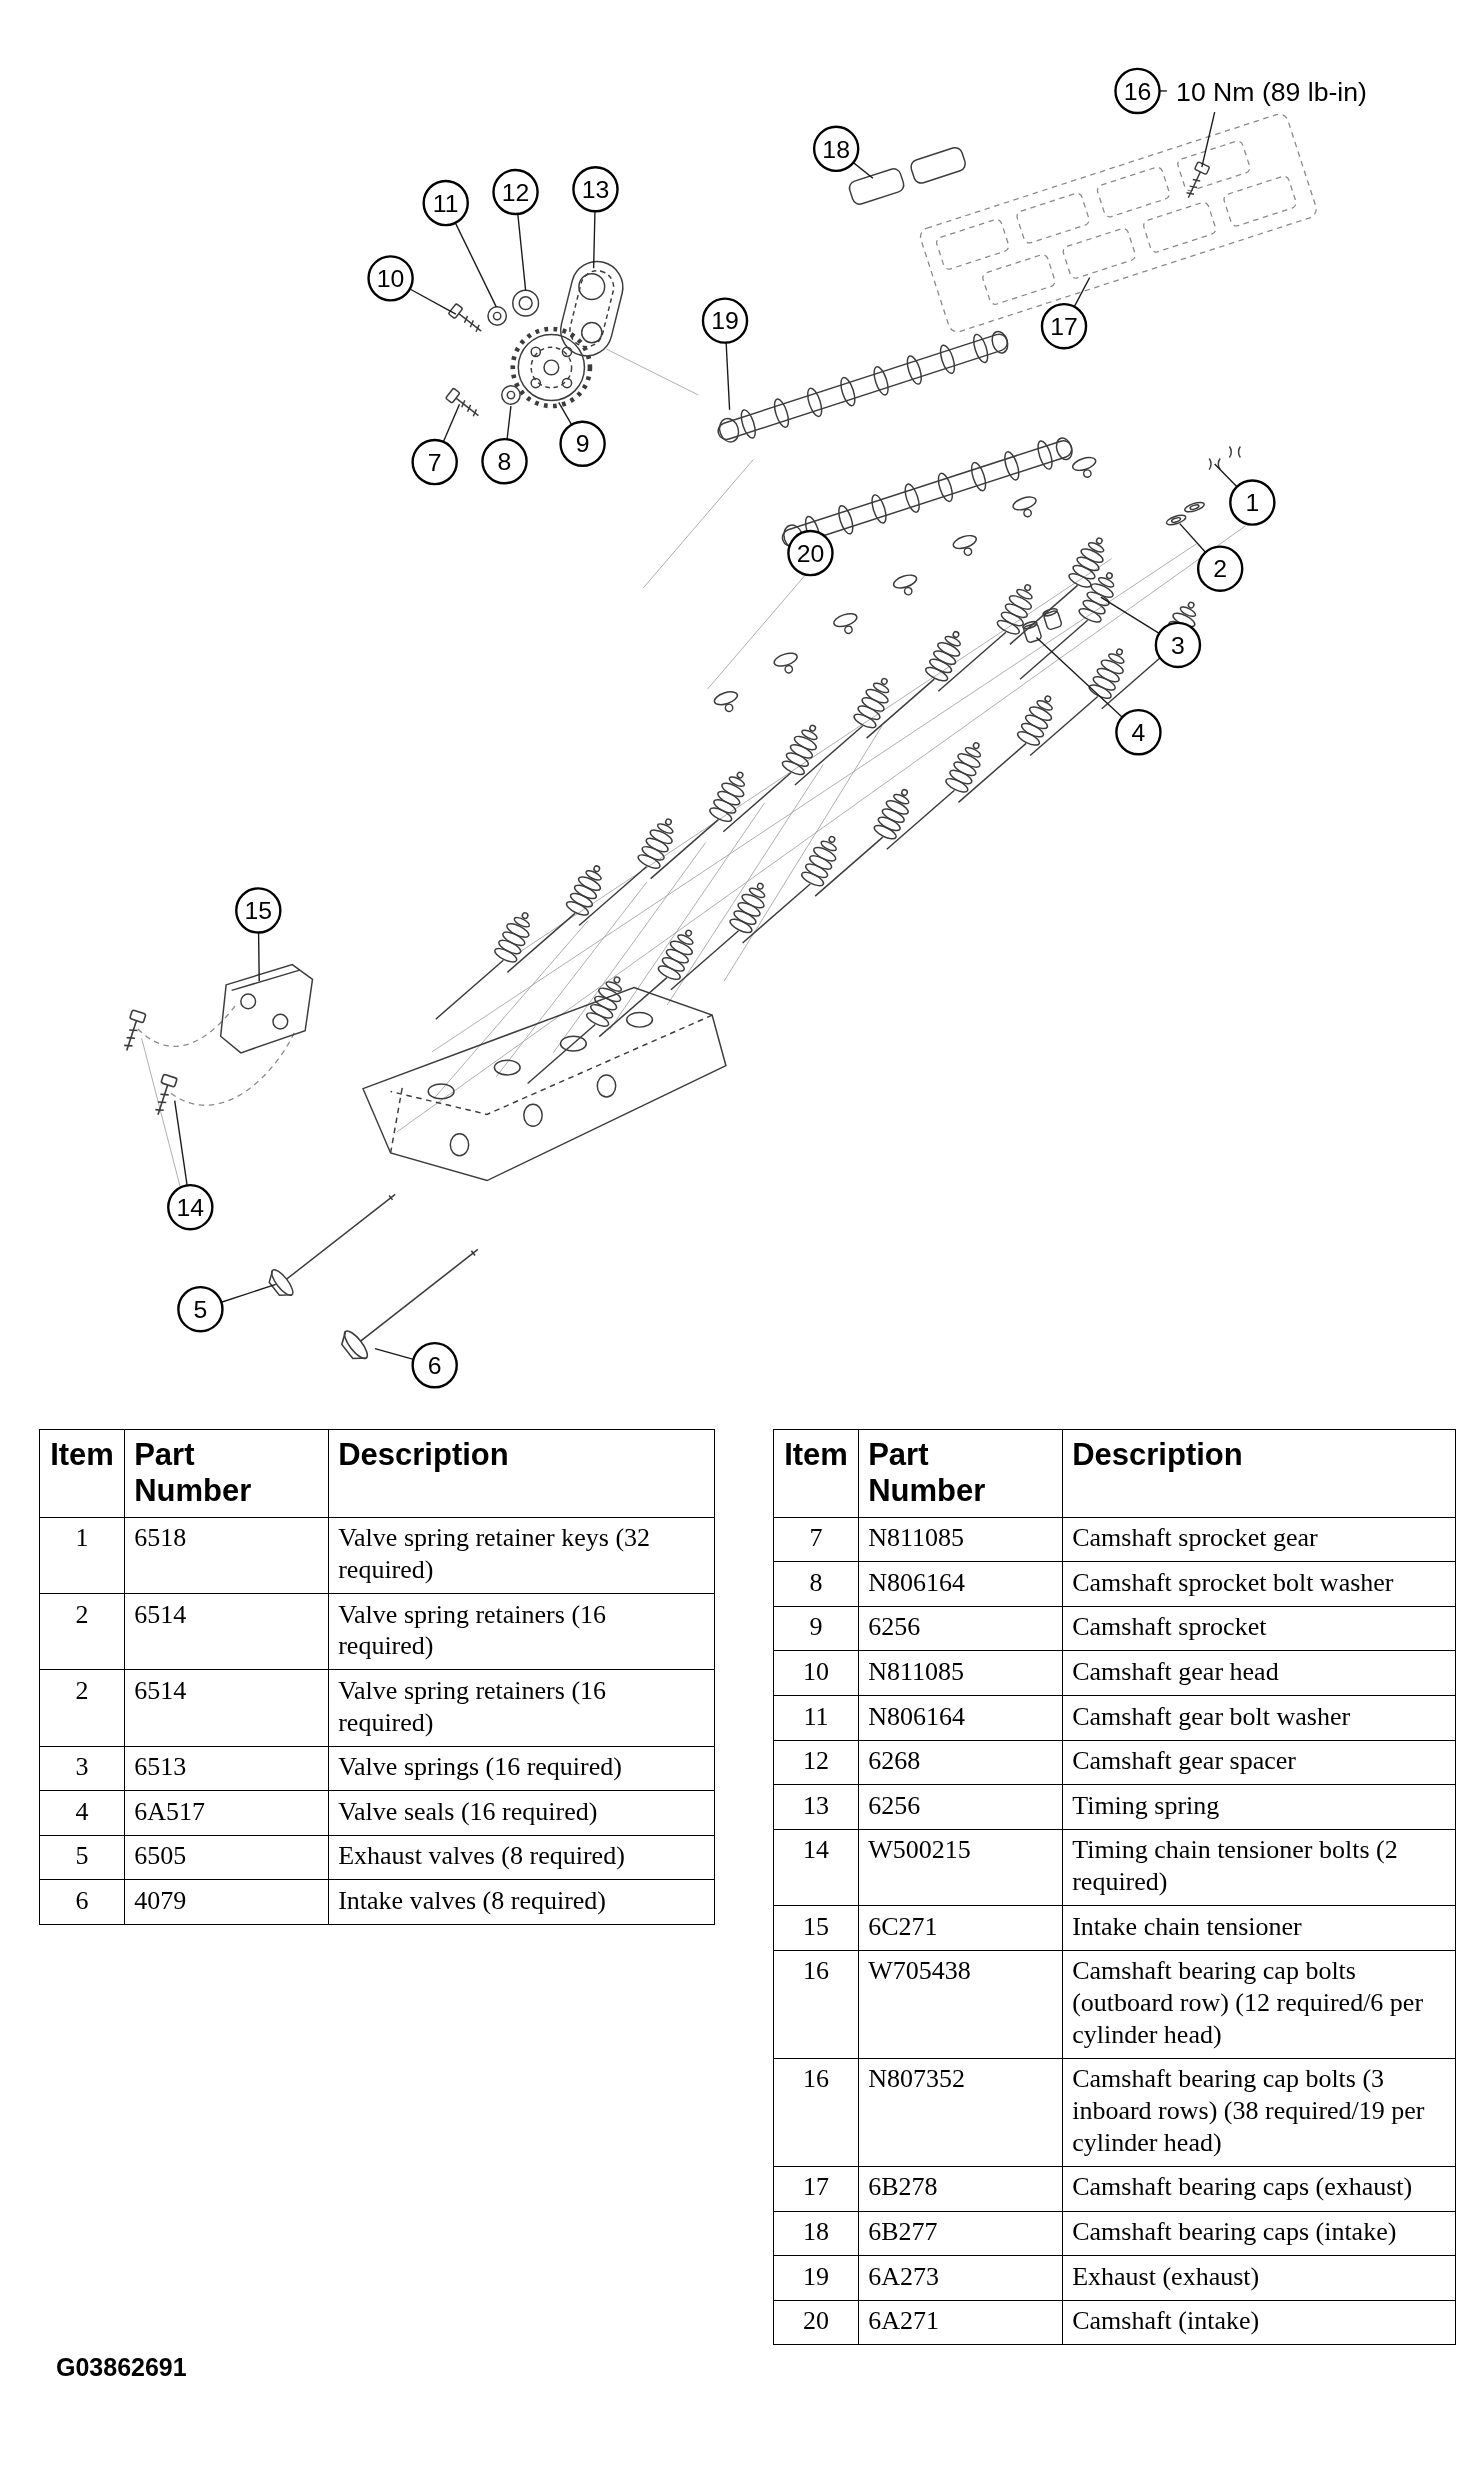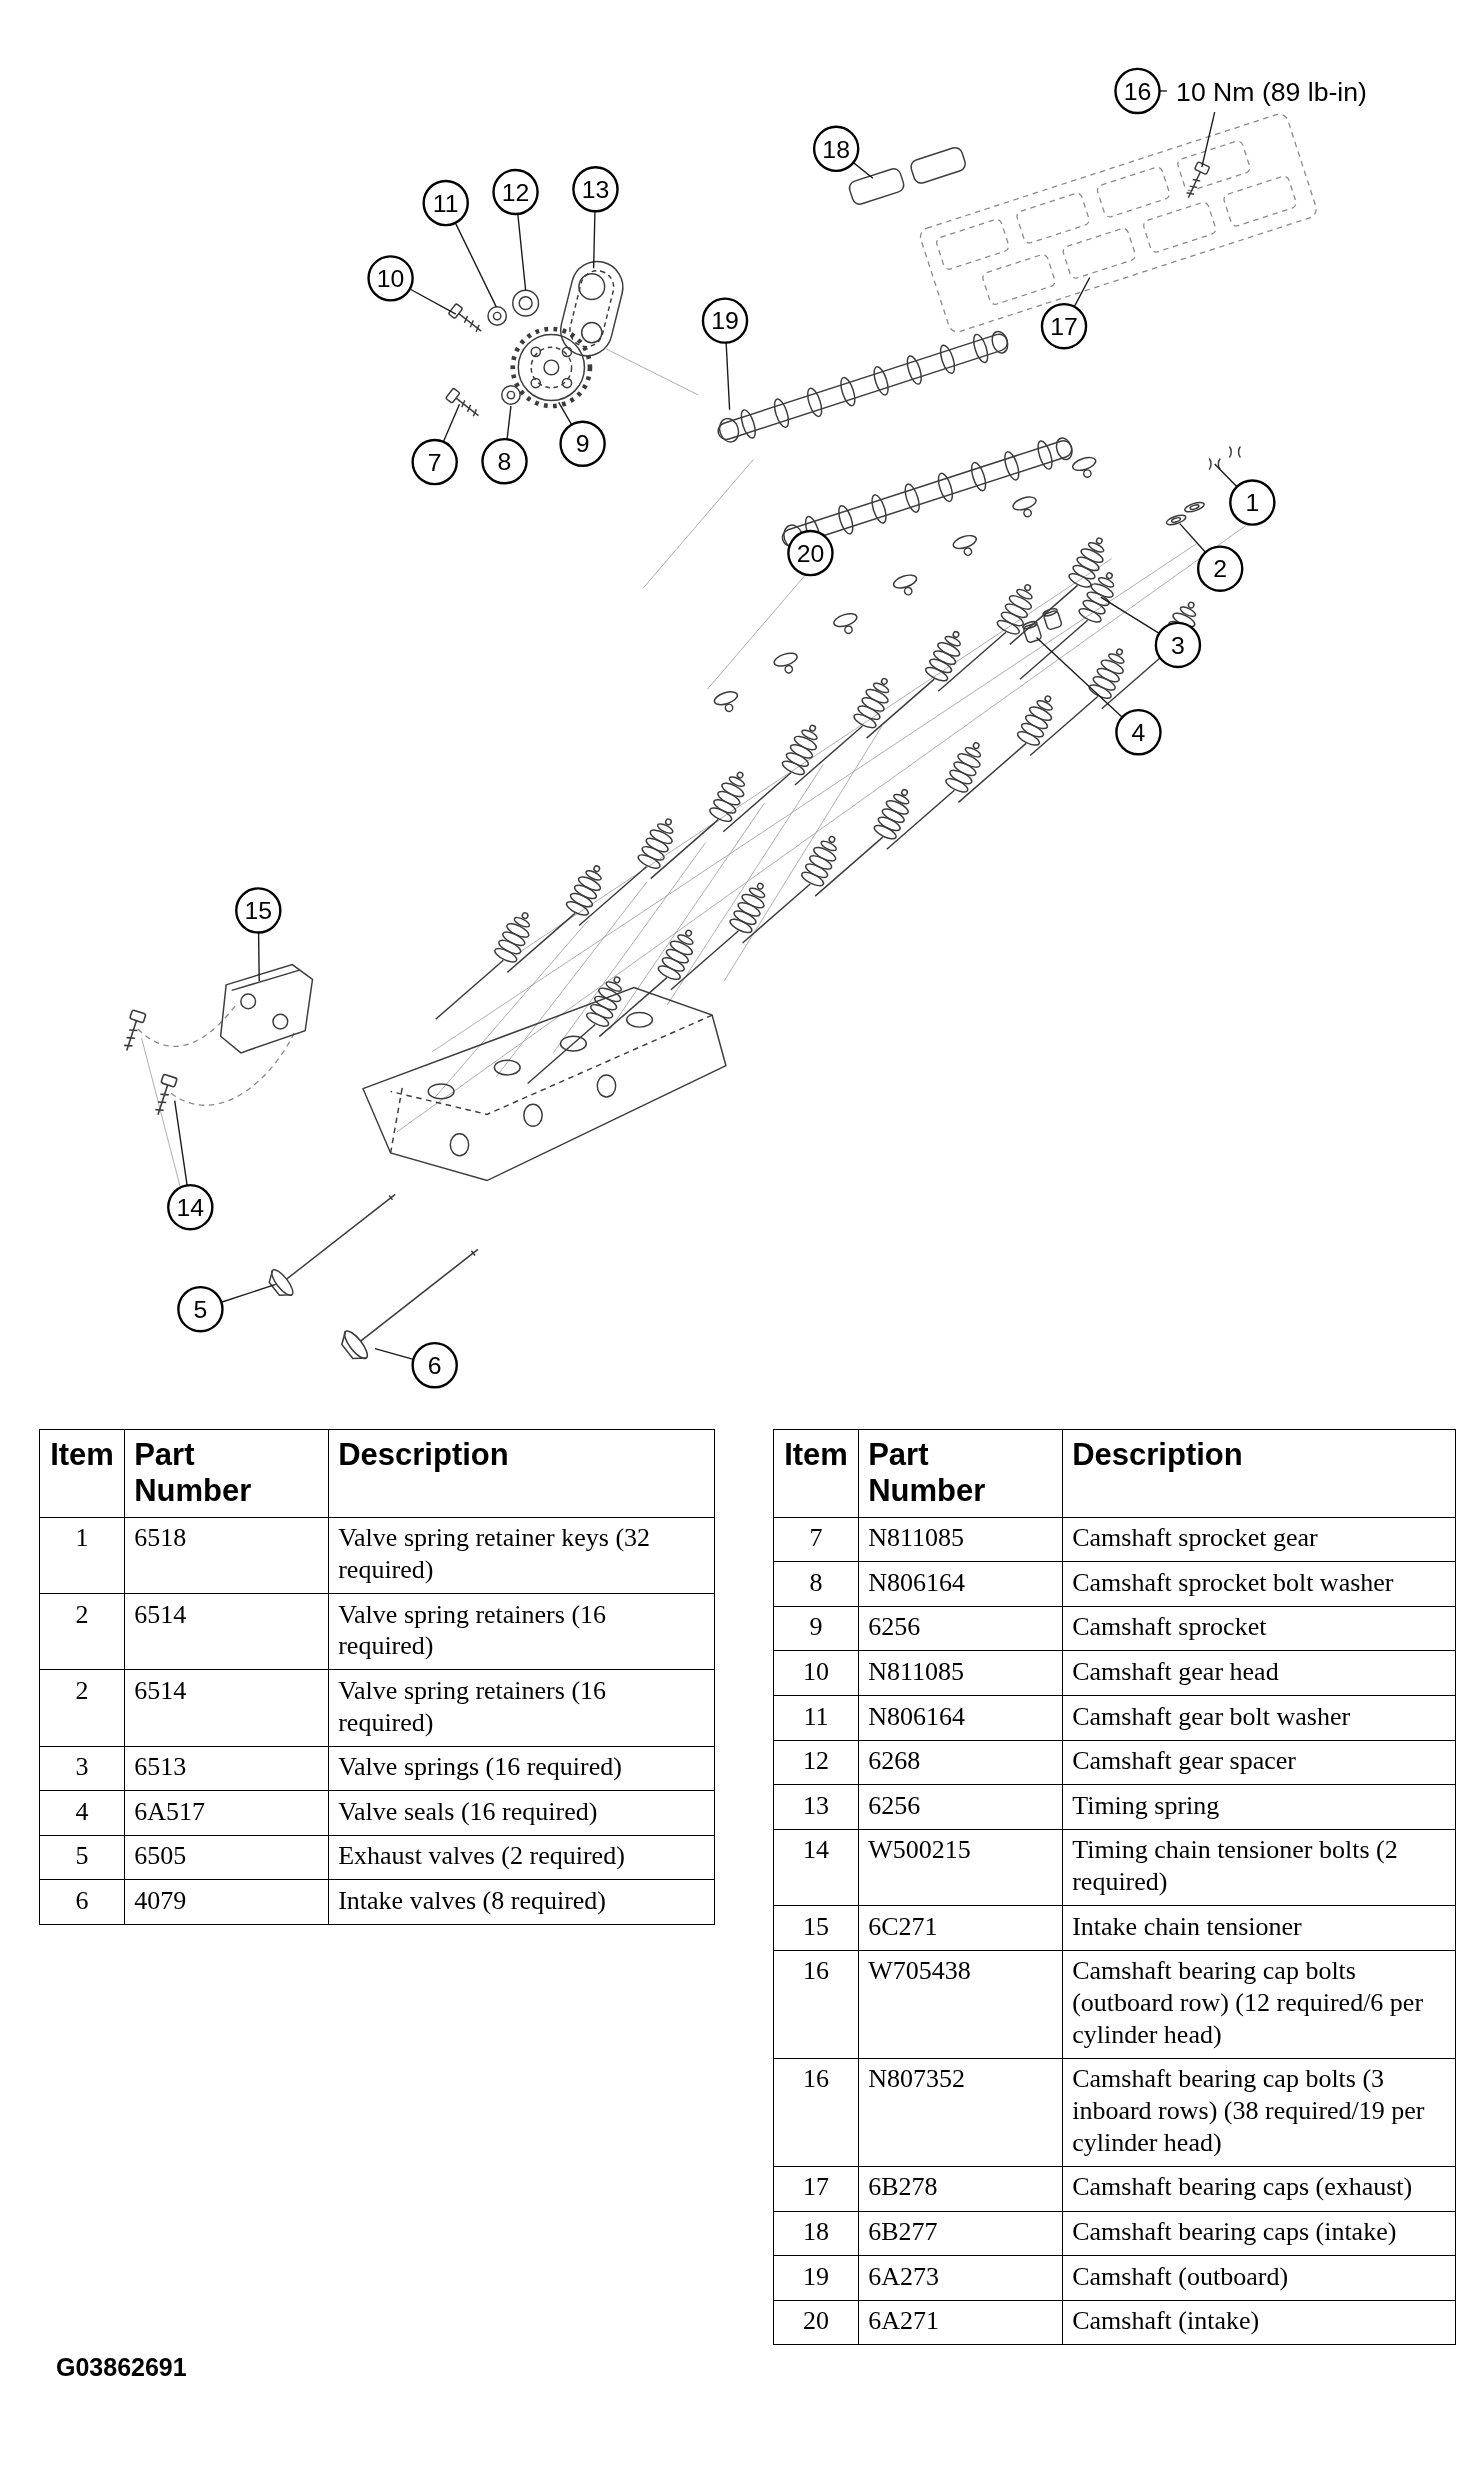--- a/index.html
+++ b/index.html
@@ -357,21 +357,21 @@
           <td>Valve springs (16 required)</td>
         </tr>
         <tr>
           <td class="c-item">4</td>
           <td>6A517</td>
           <td>Valve seals (16 required)</td>
         </tr>
         <tr>
           <td class="c-item">5</td>
           <td>6505</td>
-          <td>Exhaust valves (2 required)</td>
+          <td>Exhaust valves (8 required)</td>
         </tr>
         <tr>
           <td class="c-item">6</td>
           <td>4079</td>
           <td>Intake valves (8 required)</td>
         </tr>
       </tbody>
   </table>
 
   <table class="parts-table" id="table-right" style="left:773px;top:1429px;width:683px;">
@@ -449,21 +449,21 @@
           <td>Camshaft bearing caps (exhaust)</td>
         </tr>
         <tr>
           <td class="c-item">18</td>
           <td>6B277</td>
           <td>Camshaft bearing caps (intake)</td>
         </tr>
         <tr>
           <td class="c-item">19</td>
           <td>6A273</td>
-          <td>Camshaft (outboard)</td>
+          <td>Exhaust (exhaust)</td>
         </tr>
         <tr>
           <td class="c-item">20</td>
           <td>6A271</td>
           <td>Camshaft (intake)</td>
         </tr>
       </tbody>
   </table>
 
   <div class="figure-code">G03862691</div>

